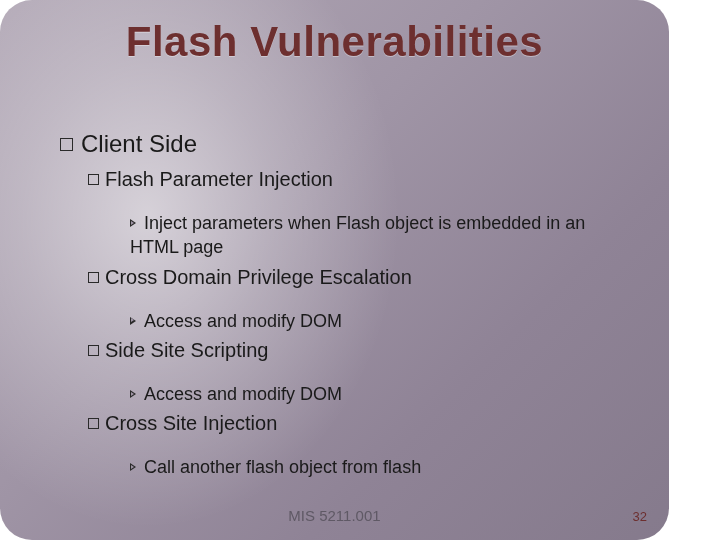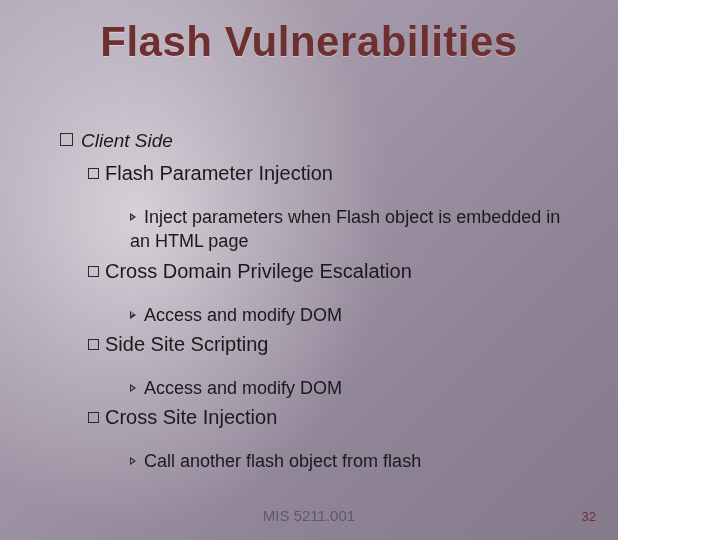--- a/index.html
+++ b/index.html
@@ -5,29 +5,30 @@
   html, body {
     margin: 0;
     padding: 0;
     width: 720px;
     height: 540px;
     overflow: hidden;
     font-family: Arial, Helvetica, sans-serif;
   }
   .slide {
     position: relative;
-    width: 618px;
+    width: 669px;
     height: 540px;
     background:
       radial-gradient(ellipse 420px 520px at 22% 40%,
         rgba(255,255,255,0.55) 0%,
         rgba(255,255,255,0.25) 30%,
         rgba(255,255,255,0.0) 60%),
       linear-gradient(135deg, #b2a8b6 0%, #a095a6 40%, #8f8396 70%, #857a8c 100%);
     box-sizing: border-box;
+    border-radius: 32px;
   }
   .title {
     position: absolute;
     top: 18px;
     left: 0;
     width: 100%;
     text-align: center;
     font-family: "Trebuchet MS", "Segoe UI", Arial, sans-serif;
     font-size: 42px;
     font-weight: 600;
@@ -36,23 +37,22 @@
     letter-spacing: 0.5px;
   }
   .body {
     position: absolute;
     top: 130px;
     left: 60px;
     right: 40px;
     color: #1a1a1a;
   }
   .lvl1 {
-    font-size: 19px;
+    font-size: 24px;
     margin-bottom: 10px;
-    font-style: italic;
   }
   .lvl2 {
     font-size: 20px;
     margin-left: 28px;
     margin-top: 6px;
     margin-bottom: 2px;
   }
   .lvl3 {
     font-size: 18px;
     margin-left: 70px;

